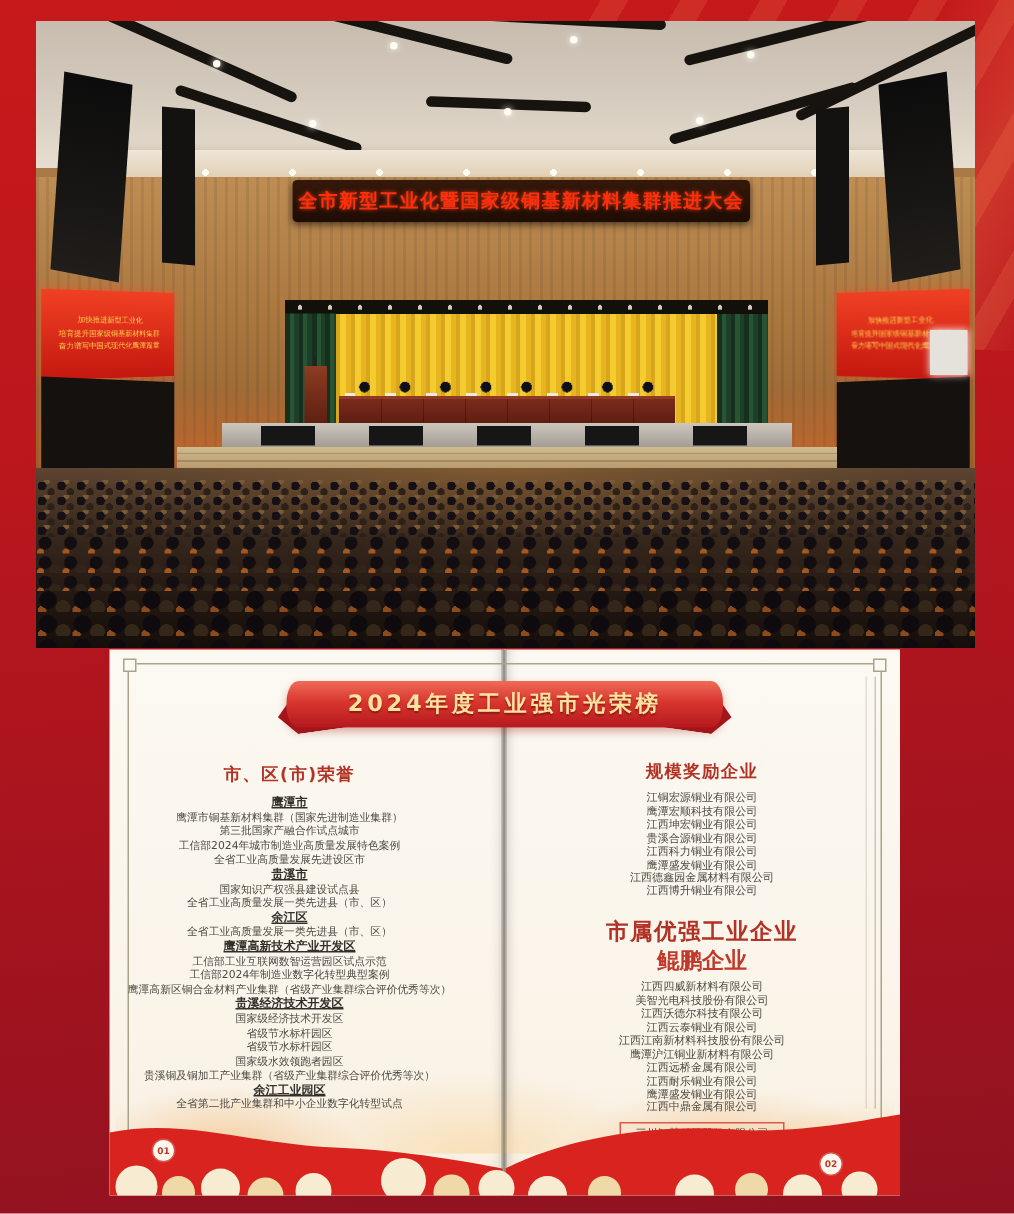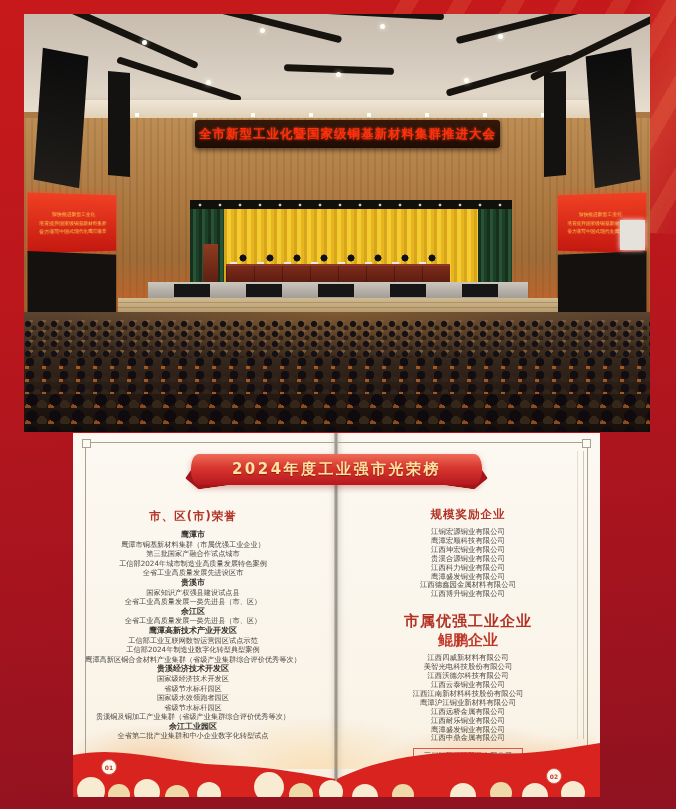--- a/index.html
+++ b/index.html
@@ -116,21 +116,21 @@
   .tr2{right:128px;top:5px;clip-path:polygon(0 0,0 100%,80% 100%,100% 50%,80% 0);background:#c2282d;transform:rotate(3deg);}
   .rband{position:absolute;left:118px;right:118px;top:2px;height:31px;border-radius:8px/14px;
     background:linear-gradient(180deg,#ef6b58 0%,#d8362e 45%,#b5181e 100%);
     display:flex;align-items:center;justify-content:center;box-shadow:0 3px 6px rgba(150,30,20,.35);}
   .rband span{color:#ffe1a0;font-weight:bold;font-size:15px;letter-spacing:2.5px;white-space:nowrap;
     text-shadow:0 1px 1px rgba(110,18,8,.65);}
 
   .lp{position:absolute;left:2px;top:76px;width:236px;text-align:center;}
   .rp{position:absolute;left:277px;top:74px;width:236px;text-align:center;}
   .lhead{color:#b23325;font-weight:bold;font-size:11.5px;letter-spacing:1px;margin-bottom:6px;}
-  .sub{font-weight:bold;color:#33302c;font-size:8px;line-height:9.6px;white-space:nowrap;}
+  .sub{font-weight:bold;color:#33302c;font-size:8px;line-height:9.6px;white-space:nowrap;text-decoration:underline;}
   .item{color:#4c4a45;font-size:7.2px;line-height:9.6px;white-space:nowrap;}
   .comp{color:#4c4a45;font-size:7.4px;line-height:8.9px;white-space:nowrap;}
   .rhead2{color:#b23325;font-weight:bold;font-size:15px;letter-spacing:1px;margin-top:13px;}
   .rsub{color:#c03a2b;font-weight:bold;font-size:15px;margin:0 0 4px;}
   .boxed{display:inline-block;margin-top:4px;padding:2px 10px;border:1px solid #e0564a;
     color:#4c4a45;font-size:7.4px;white-space:nowrap;}
 
   .mount{position:absolute;left:4px;right:4px;bottom:28px;height:96px;pointer-events:none;
     background:radial-gradient(130px 62px at 14% 100%,rgba(238,166,88,.50),transparent 72%),
       radial-gradient(170px 74px at 46% 100%,rgba(248,210,150,.55),transparent 72%),
@@ -230,38 +230,38 @@
       <div class="tail tr1"></div>
       <div class="tail tr2"></div>
       <div class="rband">
         <span>2024年度工业强市光荣榜</span>
       </div>
     </div>
 
     <div class="lp">
       <div class="lhead">市、区(市)荣誉</div>
       <div class="sub">鹰潭市</div>
-      <div class="item">鹰潭市铜基新材料集群（市属优强工业企业）</div>
+      <div class="item">鹰潭市铜基新材料集群（国家先进制造业集群）</div>
       <div class="item">第三批国家产融合作试点城市</div>
       <div class="item">工信部2024年城市制造业高质量发展特色案例</div>
       <div class="item">全省工业高质量发展先进设区市</div>
       <div class="sub">贵溪市</div>
       <div class="item">国家知识产权强县建设试点县</div>
       <div class="item">全省工业高质量发展一类先进县（市、区）</div>
       <div class="sub">余江区</div>
       <div class="item">全省工业高质量发展一类先进县（市、区）</div>
       <div class="sub">鹰潭高新技术产业开发区</div>
       <div class="item">工信部工业互联网数智运营园区试点示范</div>
       <div class="item">工信部2024年制造业数字化转型典型案例</div>
       <div class="item">鹰潭高新区铜合金材料产业集群（省级产业集群综合评价优秀等次）</div>
       <div class="sub">贵溪经济技术开发区</div>
       <div class="item">国家级经济技术开发区</div>
       <div class="item">省级节水标杆园区</div>
+      <div class="item">省级节水标杆园区</div>
       <div class="item">国家级水效领跑者园区</div>
-      <div class="item">省级节水标杆园区</div>
       <div class="item">贵溪铜及铜加工产业集群（省级产业集群综合评价优秀等次）</div>
       <div class="sub">余江工业园区</div>
       <div class="item">全省第二批产业集群和中小企业数字化转型试点</div>
     </div>
 
     <div class="rp">
       <div class="lhead">规模奖励企业</div>
       <div class="comp">江铜宏源铜业有限公司</div>
       <div class="comp">鹰潭宏顺科技有限公司</div>
       <div class="comp">江西坤宏铜业有限公司</div>

